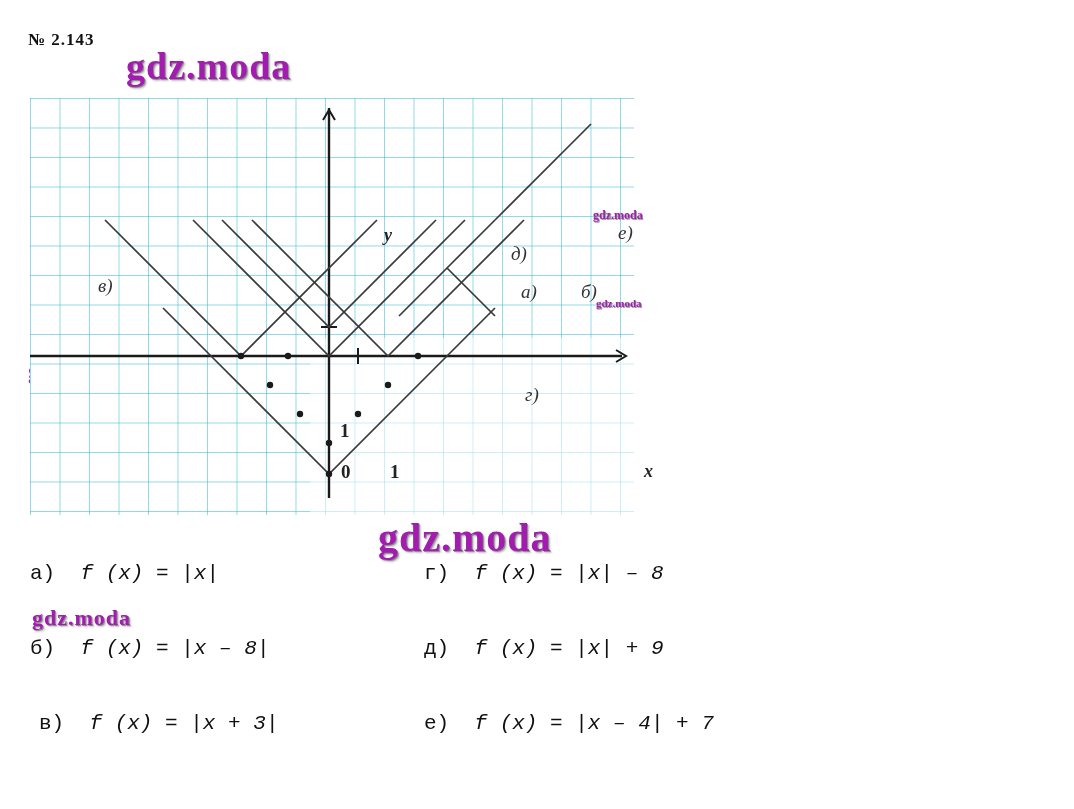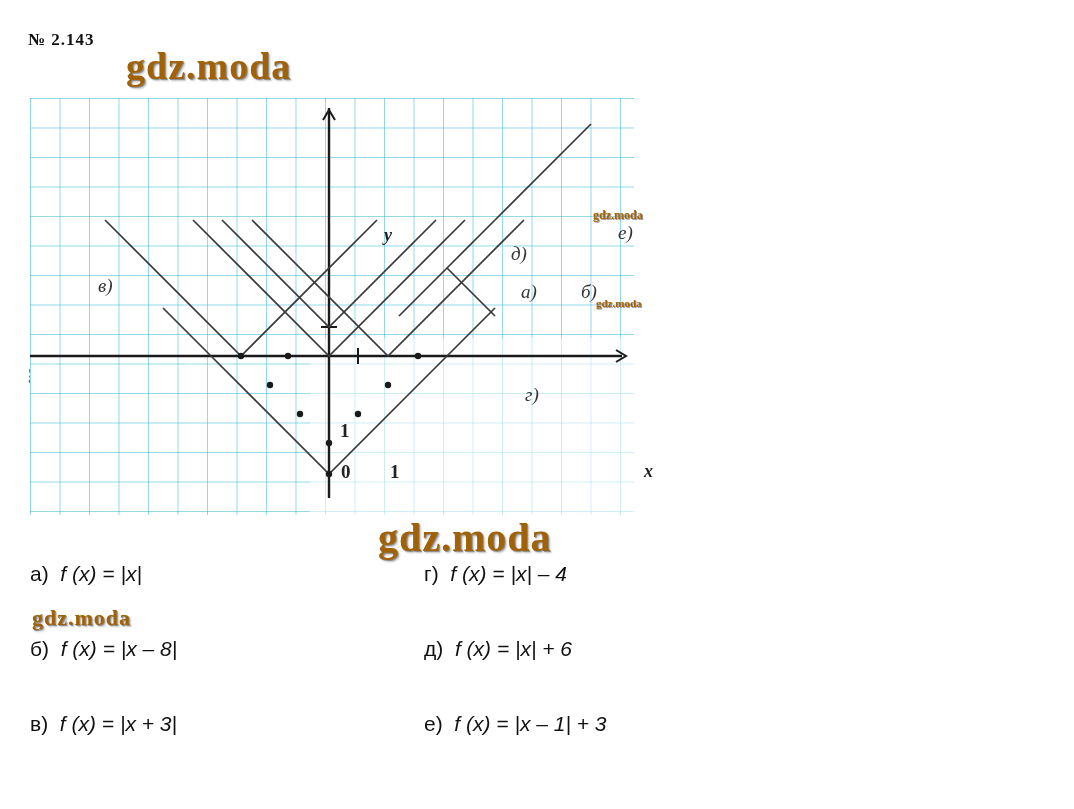--- a/index.html
+++ b/index.html
@@ -26,21 +26,21 @@
     letter-spacing: 1px;
     color: #111;
     white-space: nowrap;
   }
 
   
   .wm {
     position: absolute;
     font-family: "Liberation Serif", serif;
     font-weight: bold;
-    color: #a16207;
+    color: #a21caf;
     text-shadow: 1px 1px 0 #8f8f8f, 2px 2px 2px rgba(0,0,0,0.25);
     pointer-events: none;
     white-space: nowrap;
     user-select: none;
   }
   .wm-big    { left: 126px; top: 44px;  font-size: 38px; letter-spacing: 1px; }
   .wm-bottom { left: 378px; top: 514px; font-size: 40px; letter-spacing: 1px; }
   .wm-left   { left: 28px;  top: 357px; font-size: 25px; letter-spacing: 1px; }
   .wm-list   { left: 32px;  top: 605px; font-size: 22px; letter-spacing: 1px; }
   .wm-tiny   { left: 563px; top: 110px; font-size: 12px; text-shadow: 1px 1px 0 #9a9a9a; }
@@ -102,31 +102,31 @@
   }
   .lab-y { left: 354px; top: 127px; }
   .lab-x { left: 614px; top: 363px; }
   .lab-0 { left: 311px; top: 363px; font-style: normal; font-size: 19px; }
   .lab-1x { left: 360px; top: 363px; font-style: normal; font-size: 19px; }
   .lab-1y { left: 310px; top: 322px; font-style: normal; font-size: 19px; }
 
   
   .formula {
     position: absolute;
-    font-family: Liberation Sans, sans-serif;
+    font-family: Liberation Mono, monospace;
     font-size: 21px;
     color: #111;
     white-space: nowrap;
   }
   .formula .tag { font-style: normal; }
   .fitalic { font-style: italic; }
 
   .f-a { left: 30px;  top: 562px; }
   .f-b { left: 30px;  top: 637px; }
-  .f-v { left: 30px;  top: 712px; }
+  .f-v { left: 39px;  top: 712px; }
   .f-g { left: 424px; top: 562px; }
   .f-d { left: 424px; top: 637px; }
   .f-e { left: 424px; top: 712px; }
 </style>
 </head>
 <body>
 
 <div class="problem-number">№ 2.143</div>
 
 <div class="wm wm-big">gdz.moda</div>
@@ -220,24 +220,24 @@
   <span class="fitalic">|x – 8|</span>
 </div>
 <div class="formula f-v">
   <span class="tag">в)</span>
   &nbsp;<span class="fitalic">f (x) =</span>
   <span class="fitalic">|x + 3|</span>
 </div>
 <div class="formula f-g">
   <span class="tag">г)</span>
   &nbsp;<span class="fitalic">f (x) =</span>
-  <span class="fitalic">|x| – 4</span>
+  <span class="fitalic">|x| – 8</span>
 </div>
 <div class="formula f-d">
   <span class="tag">д)</span>
   &nbsp;<span class="fitalic">f (x) =</span>
-  <span class="fitalic">|x| + 6</span>
+  <span class="fitalic">|x| + 9</span>
 </div>
 <div class="formula f-e">
   <span class="tag">е)</span>
   &nbsp;<span class="fitalic">f (x) =</span>
-  <span class="fitalic">|x – 1| + 3</span>
+  <span class="fitalic">|x – 4| + 7</span>
 </div>
 
 </body></html>

